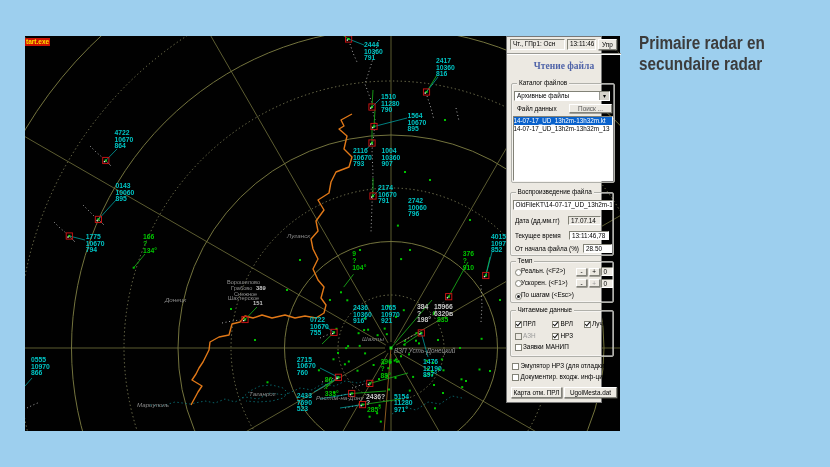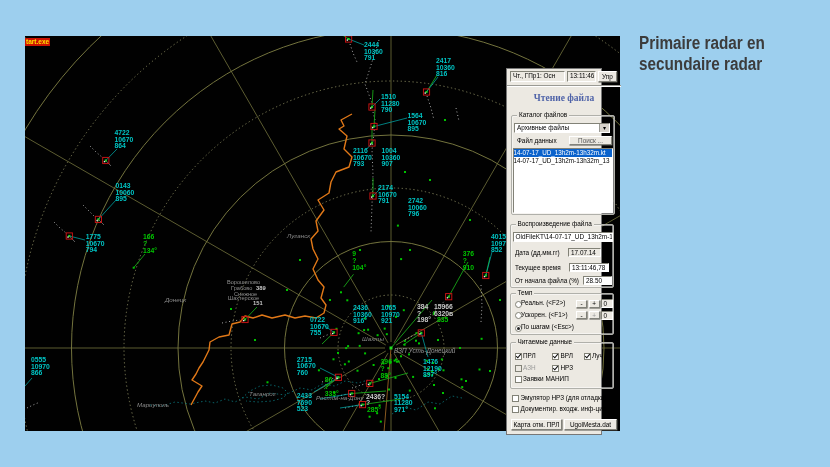--- a/index.html
+++ b/index.html
@@ -1,17 +1,17 @@
 <!DOCTYPE html>
 <html><head><meta charset="utf-8">
 <style>
 html,body { margin:0; padding:0; }
 body { width:830px; height:467px; background:#9dcfee; font-family:"Liberation Sans",sans-serif; position:relative; overflow:hidden; }
 .radar { position:absolute; left:25px; top:36px; width:595px; height:395px; background:#010101; }
-.panel { position:absolute; left:506px; top:36px; width:96px; height:367px; background:#ece9e2; border:1px solid #777; box-sizing:border-box; font-size:6.4px; color:#000;margin-top:32px; }
+.panel { position:absolute; left:506px; top:36px; width:96px; height:367px; background:#ece9e2; border:1px solid #777; box-sizing:border-box; font-size:6.4px; color:#000; }
 .panel div { box-sizing:border-box; }
 .sunk { position:absolute; border:1px solid; border-color:#828277 #fff #fff #828277; background:#ece9e2; font-size:6.4px; line-height:8px; padding:0 2px; white-space:nowrap; overflow:hidden; }
 .btn { position:absolute; border:1px solid; border-color:#fff #82827a #82827a #fff; background:#ece9e2; font-size:6.4px; text-align:center; display:flex; align-items:center; justify-content:center; box-shadow:0.5px 0.5px 0 #55554d; }
 .lbl { position:absolute; font-size:6.4px; line-height:8px; white-space:nowrap; }
 .dd { float:right; width:9px; margin-right:-2px; text-align:center; background:#d6d2ca; border-left:1px solid #9a9a94; font-size:6px; }
 .tart { position:absolute; left:0px; top:2px; background:#cc1100; color:#ffe000; font-size:6.5px; font-weight:bold; padding:0 1px; line-height:7.5px; }
 .caption { position:absolute; left:639px; top:33px; font-size:18px; font-weight:bold; color:#3c3c3c; line-height:20.5px; transform:scaleX(0.85); transform-origin:0 0; white-space:nowrap; }
 </style></head>
 <body>
 <div class="radar">

